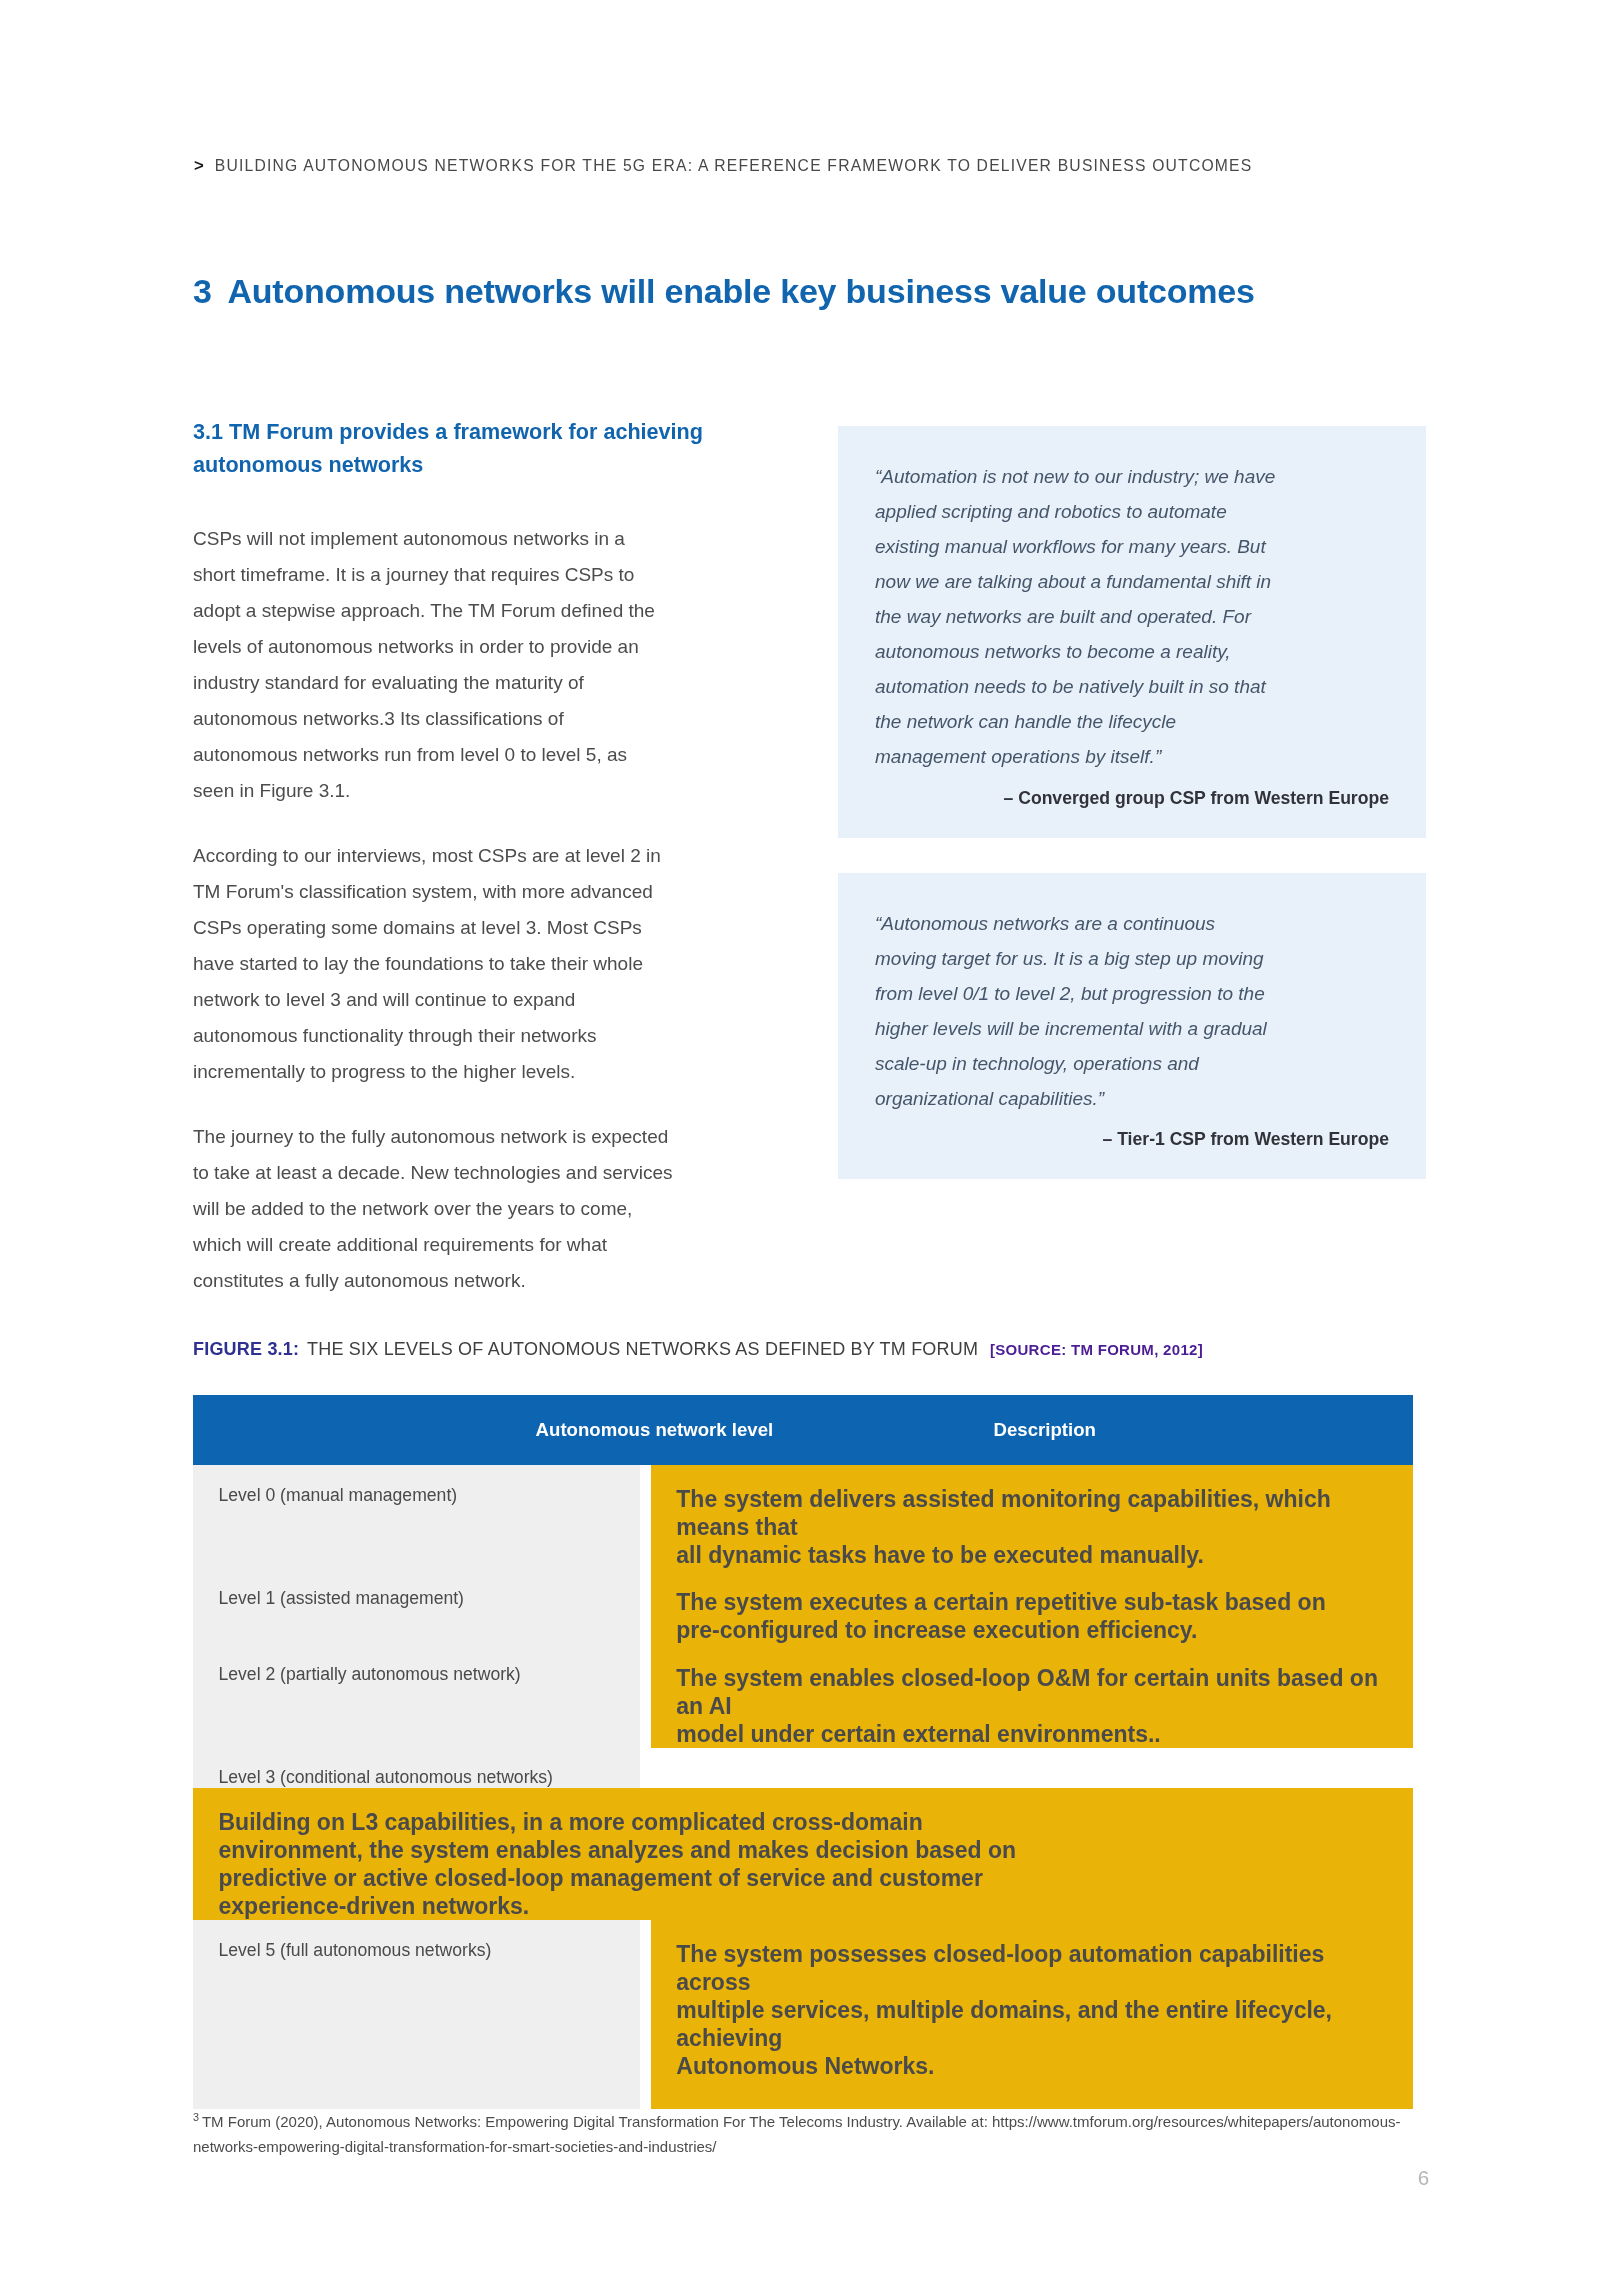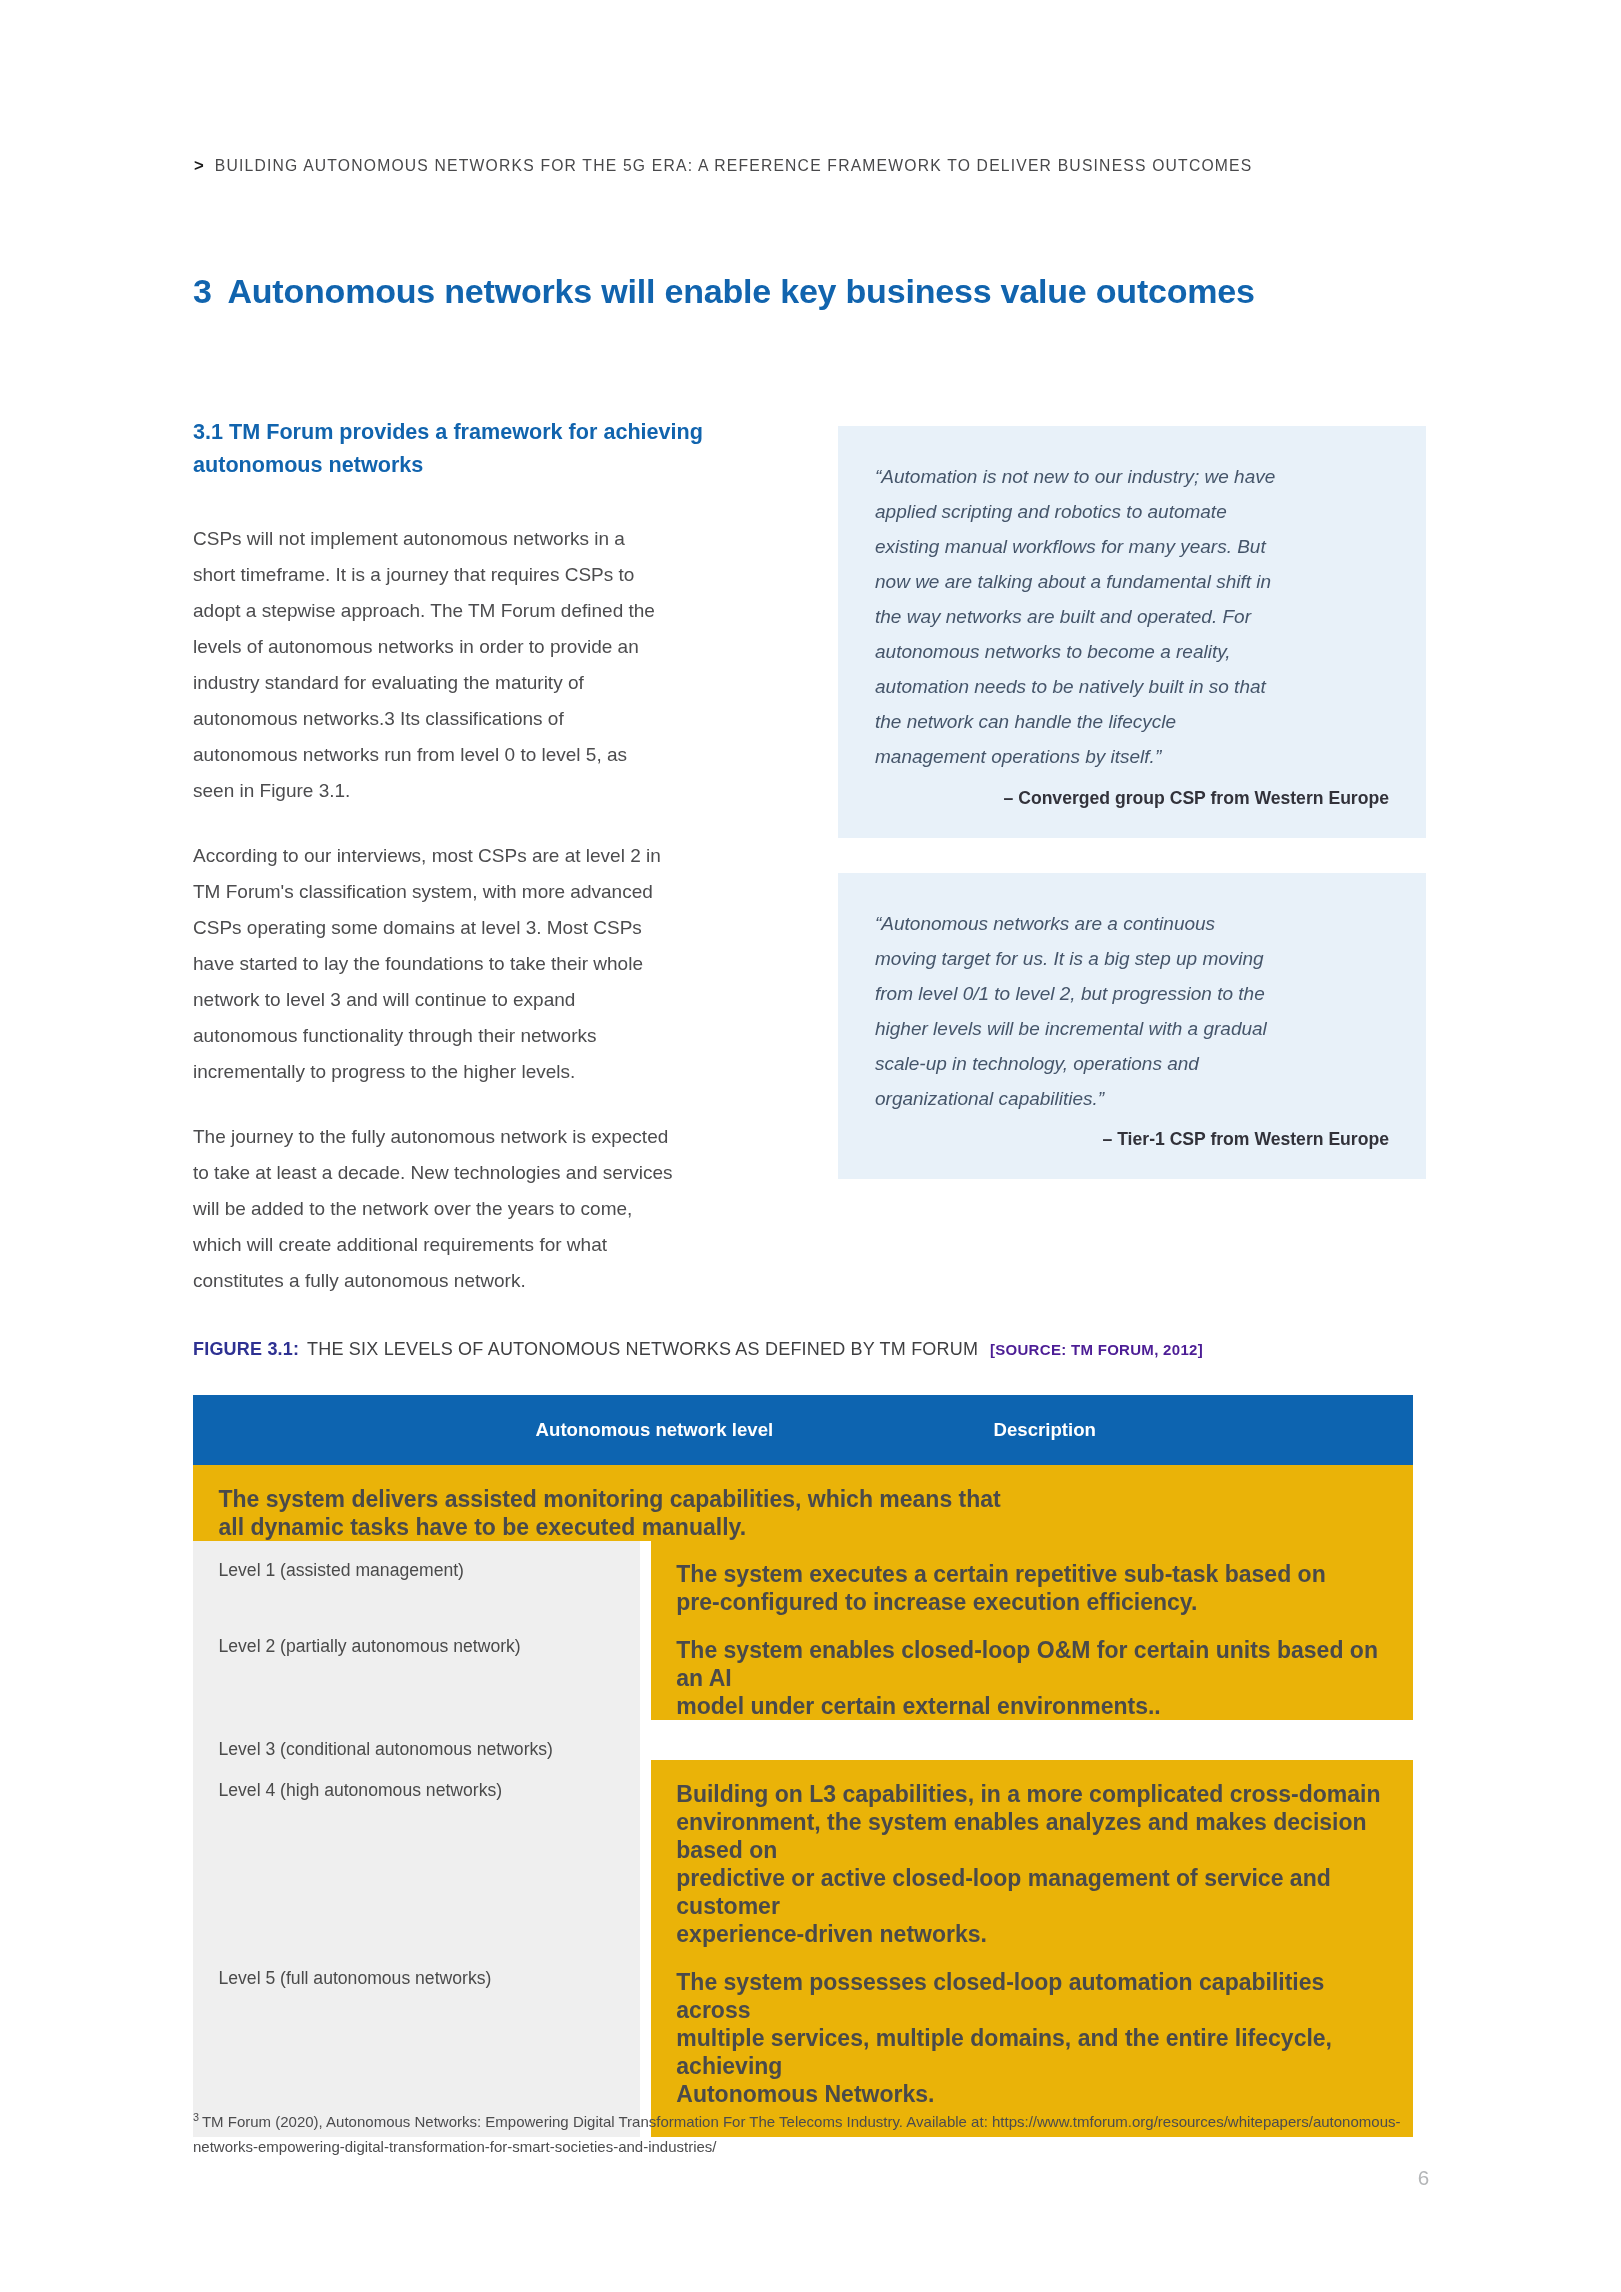--- a/index.html
+++ b/index.html
@@ -134,38 +134,38 @@
     <span class="fig-label">FIGURE 3.1:</span><span class="fig-text">THE SIX LEVELS OF AUTONOMOUS NETWORKS AS DEFINED BY TM FORUM</span><span class="fig-source">[SOURCE: TM FORUM, 2012]</span>
   </div>
 
   <div class="an-table">
     <div class="an-table-header">
       <div class="h1">Autonomous network level</div>
       <div class="h2">Description</div>
     </div>
 
     <div class="an-row">
+      <div class="an-cell-level">Level 0 (manual management)</div>
       <div class="an-cell-desc">The system delivers assisted monitoring capabilities, which means that
 all dynamic tasks have to be executed manually.</div>
     </div>
     <div class="an-row">
       <div class="an-cell-level">Level 1 (assisted management)</div>
       <div class="an-cell-desc">The system executes a certain repetitive sub-task based on
 pre-configured to increase execution efficiency.</div>
     </div>
     <div class="an-row">
       <div class="an-cell-level">Level 2 (partially autonomous network)</div>
       <div class="an-cell-desc">The system enables closed-loop O&amp;M for certain units based on an AI
 model under certain external environments..</div>
     </div>
     <div class="an-row">
       <div class="an-cell-level">Level 3 (conditional autonomous networks)</div>
     </div>
     <div class="an-row">
-      <div class="an-cell-level">Level 4 (high autonomous networks)</div>
       <div class="an-cell-desc">Building on L3 capabilities, in a more complicated cross-domain
 environment, the system enables analyzes and makes decision based on
 predictive or active closed-loop management of service and customer
 experience-driven networks.</div>
     </div>
     <div class="an-row">
       <div class="an-cell-level">Level 5 (full autonomous networks)</div>
       <div class="an-cell-desc">The system possesses closed-loop automation capabilities across
 multiple services, multiple domains, and the entire lifecycle, achieving
 Autonomous Networks.</div>

